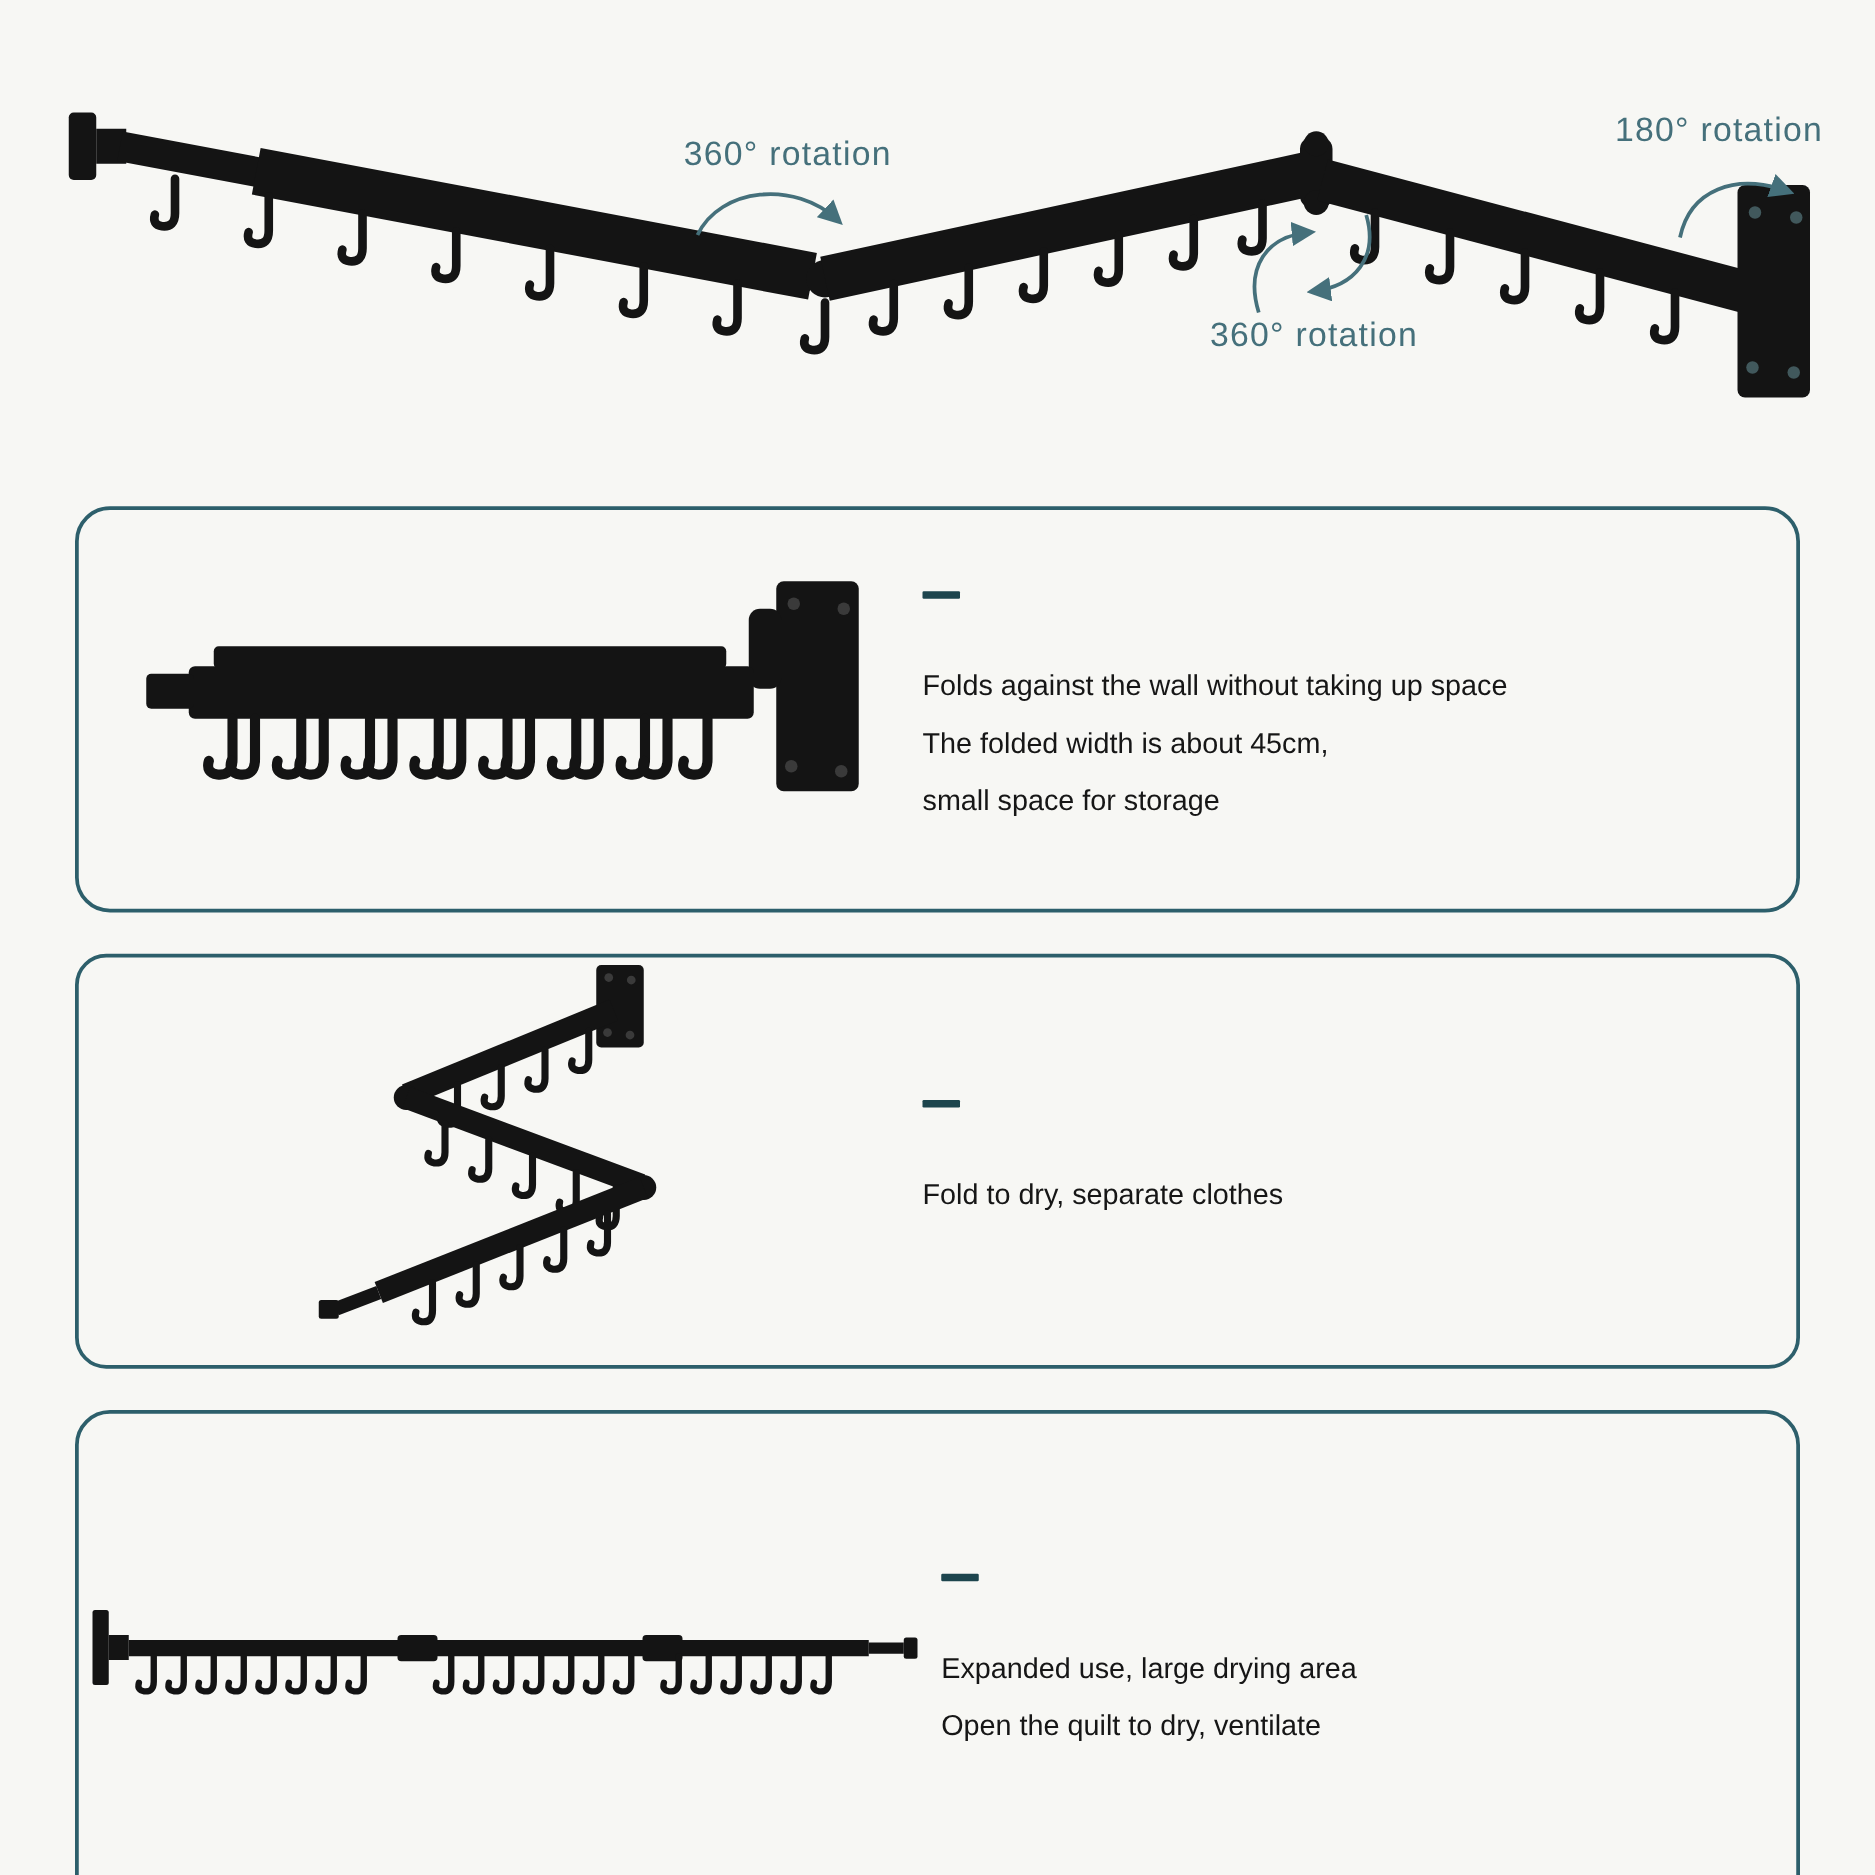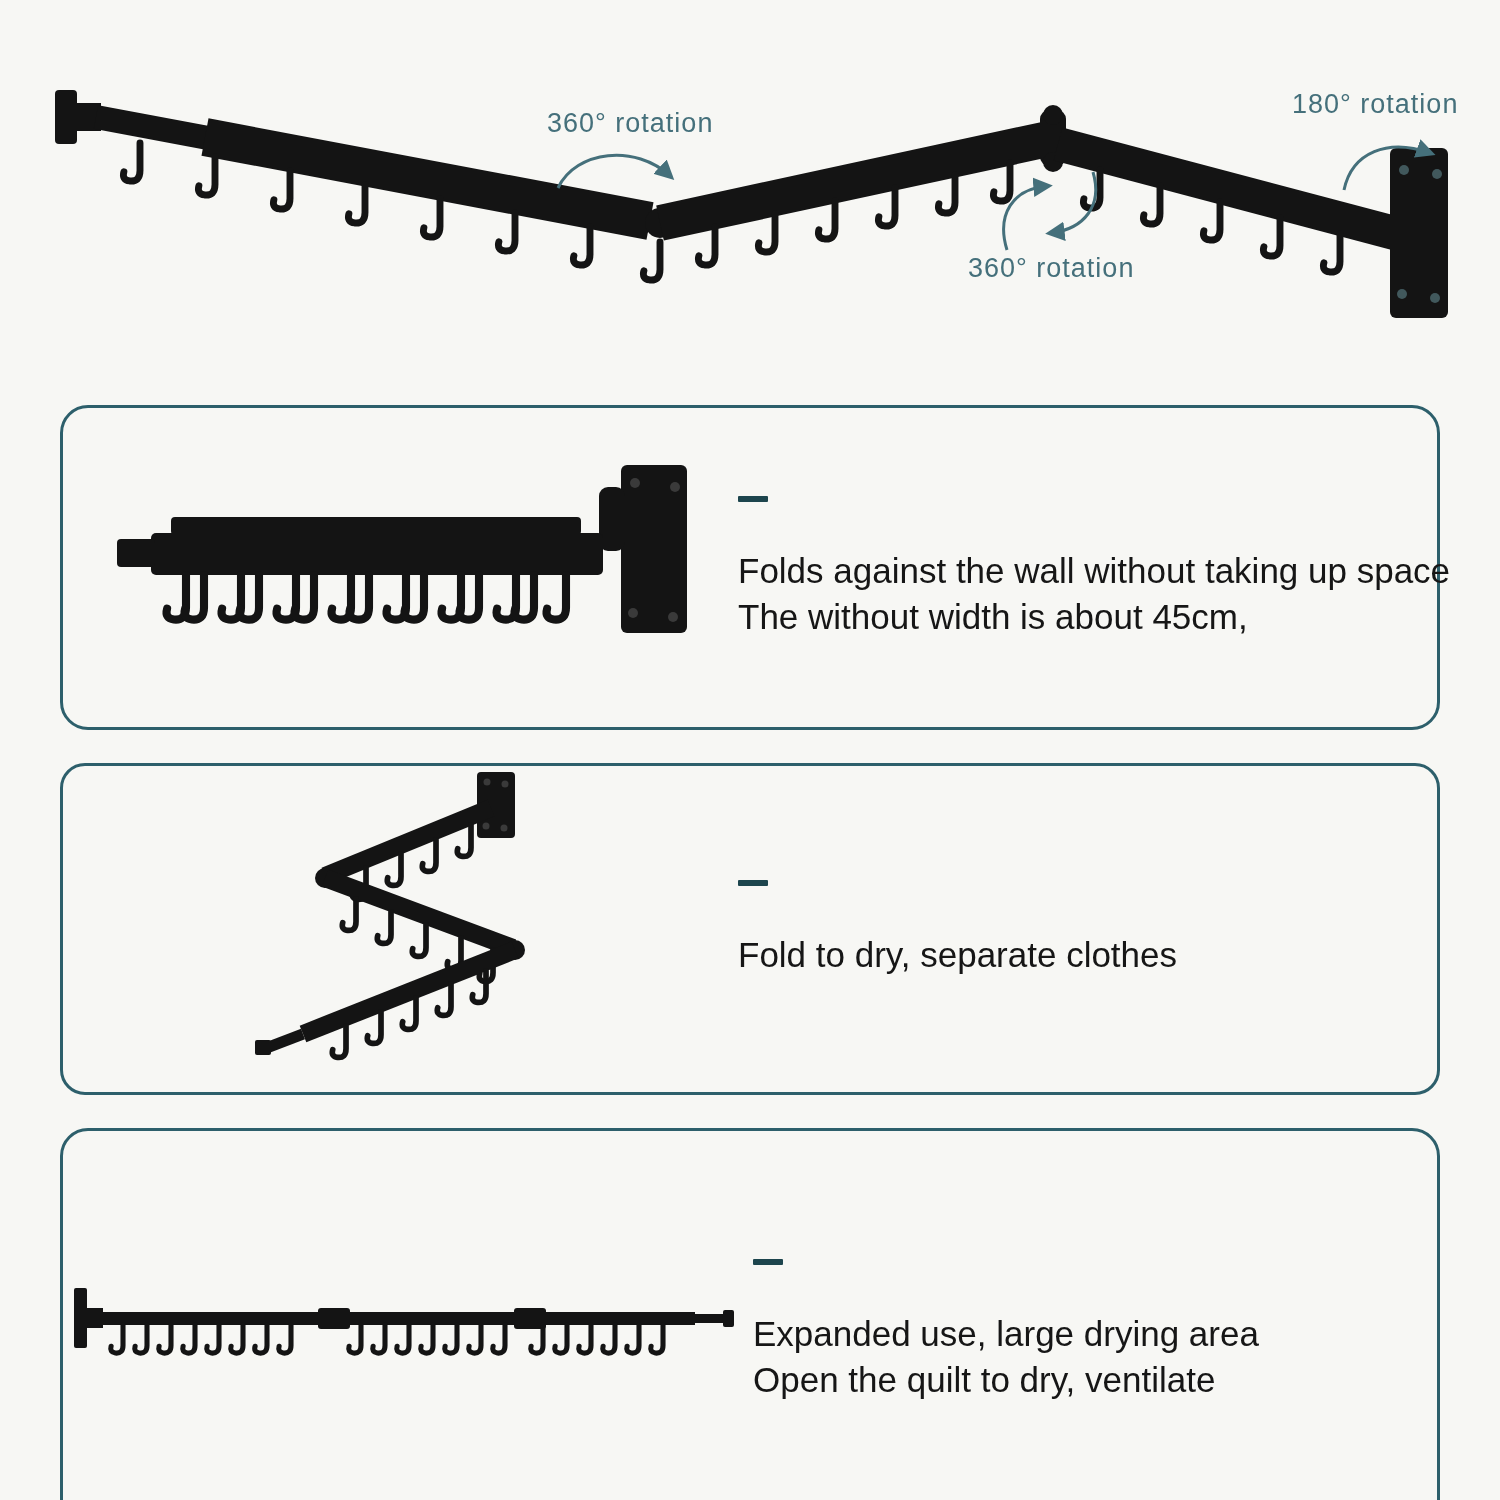--- a/index.html
+++ b/index.html
@@ -52,21 +52,21 @@
   .panel-3 .panel-image { width:690px; flex:0 0 690px; }
 
   .panel-text { flex:1; padding-right:20px; }
   .dash {
     width:30px; height:6px;
     background: var(--dash, #1d454d);
     margin-bottom:46px;
     border-radius:1px;
   }
   .line {
-    font-size:35px;
+    font-size:23px;
     line-height:46px;
     color: var(--text, #161616);
     white-space:nowrap;
   }
 </style>
 </head>
 <body>
 
 <div class="page">
 
@@ -182,21 +182,22 @@
           <use href="#hk1" transform="translate(378,122) scale(1.35)"></use>
           <use href="#hk1" transform="translate(415,122) scale(1.35)"></use>
           <use href="#hk1" transform="translate(433,122) scale(1.35)"></use>
           <use href="#hk1" transform="translate(465,122) scale(1.35)"></use>
         </g>
       </svg>
     </div>
     <div class="panel-text">
       <div class="dash"></div>
       <div class="line">Folds against the wall without taking up space</div>
-      <div class="line">The without width is about 45cm,</div>
+      <div class="line">The folded width is about 45cm,</div>
+      <div class="line">small space for storage</div>
     </div>
   </div>
 
   <div class="panel panel-2">
     <div class="panel-image">
       <svg viewBox="0 0 320 330" width="320" height="330">
         <defs>
           <path id="hk2" d="M0 0 L0 24 Q0 34 -9 33 Q-16 32 -14 25" fill="none" stroke="#141414" stroke-width="6" stroke-linecap="round"></path>
         </defs>
         <g>

